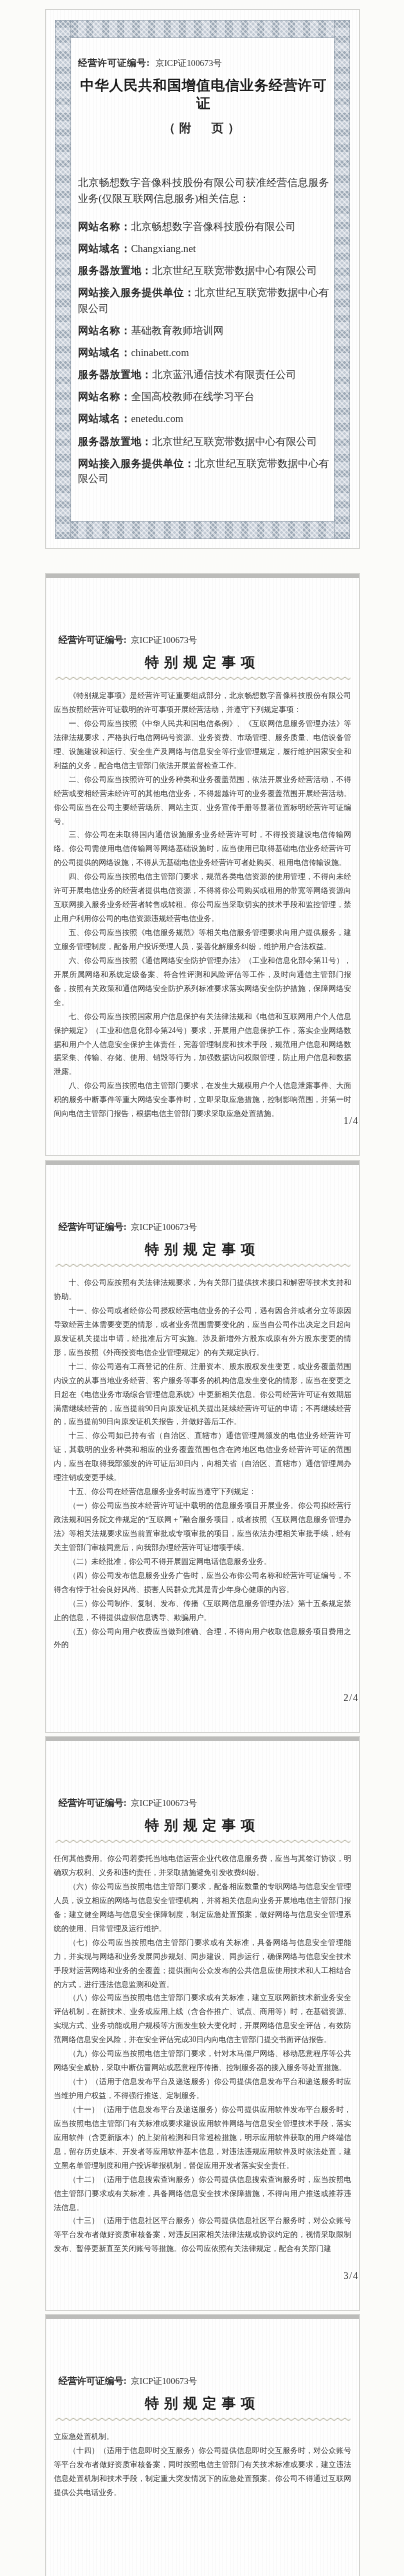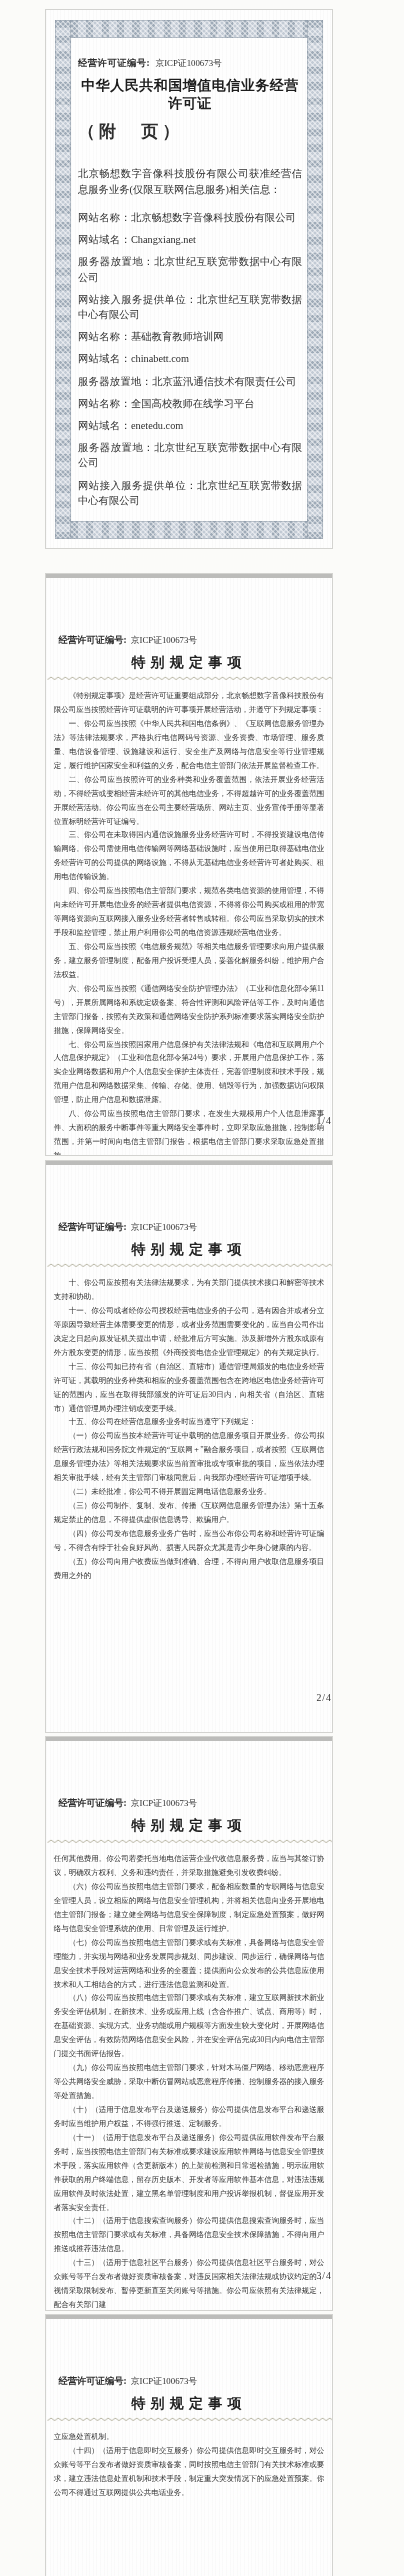--- a/index.html
+++ b/index.html
@@ -3,21 +3,21 @@
 <meta charset="utf-8">
 <style>
   html,body{margin:0;padding:0;}
   body{
     width:405px;height:2873px;position:relative;
     background:#fbfbf9;
     font-family:"Liberation Serif","DejaVu Serif",serif;
     color:#2e2e2e;
   }
   .sheet{
-    position:absolute;left:45px;width:288px;background:#fefefe;
+    position:absolute;left:45px;width:315px;background:#fefefe;
     border:0.5px solid #d3d3d0;box-sizing:border-box;overflow:hidden;
     background-image:repeating-linear-gradient(90deg,rgba(110,110,110,0.03) 0 1px,transparent 1px 3.6px);
   }
   .sheet.banded::before{
     content:"";position:absolute;top:0;left:0;right:0;height:3.6px;background:#bcbcba;
   }
   
   .ornate{position:absolute;background:
     repeating-linear-gradient(45deg,rgba(255,255,255,0.45) 0 1.5px,rgba(255,255,255,0) 1.5px 3.6px),
     repeating-linear-gradient(-45deg,rgba(255,255,255,0.35) 0 1.5px,rgba(255,255,255,0) 1.5px 3.6px),
@@ -30,25 +30,25 @@
   .o-top{top:9.3px;left:9.3px;right:9.3px;height:18.5px;}
   .o-bottom{bottom:9.3px;left:9.3px;right:9.3px;height:18.5px;}
   .o-left{top:9.3px;bottom:9.3px;left:9.3px;width:15.5px;}
   .o-right{top:9.3px;bottom:9.3px;right:9.3px;width:15.5px;}
 
   .cover-body{position:absolute;top:47px;left:32px;right:30px;}
   .cover-no-row{font-size:9.3px;margin-bottom:7.2px;}
   .cover-no-label{font-weight:700;letter-spacing:0.5px;}
   .cover-no-value{font-size:8.8px;margin-left:5.2px;}
   .cover-title{font-size:14px;font-weight:700;text-align:center;letter-spacing:0.5px;margin:3.1px 0 0 0;color:#1d1d1d;}
-  .cover-subtitle{font-size:17px;font-weight:700;letter-spacing:4.1px;margin-top:6.2px;}
-  .cover-intro{font-size:10.3px;line-height:1.55;margin-top:23px;text-align:justify;}
+  .cover-subtitle{font-size:12px;font-weight:700;text-align:center;letter-spacing:4.1px;margin-top:6.2px;}
+  .cover-intro{font-size:10.3px;line-height:1.55;margin-top:38px;text-align:justify;}
   .cover-rows{margin-top:12.4px;}
   .cover-row{font-size:10.3px;line-height:1.5;margin-bottom:6.7px;text-align:justify;}
-  .cover-row .row-label{letter-spacing:0.3px;}
+  .cover-row .row-label{letter-spacing:0.3px;font-weight:bold;}
 
   
   .sp-head{padding-top:60px;}
   .sp-no-row{font-size:9.3px;padding-left:12.4px;}
   .sp-no-label{font-weight:700;}
   .sp-no-value{font-size:8.8px;margin-left:4.1px;}
   .sp-title{font-size:14px;font-weight:700;text-align:center;letter-spacing:5.2px;margin:7.2px 0 4.1px 0;color:#222;}
   .wavy{display:block;margin:0 auto;width:298px;height:4.6px;}
   .sp-body{padding:8.2px 7.7px 0 7.7px;font-size:7.5px;line-height:1.86;text-align:justify;}
   .para{margin:0;text-indent:2em;}
@@ -164,26 +164,27 @@
     <svg class="wavy" xmlns="http://www.w3.org/2000/svg" viewBox="0 0 578 9" width="298" height="4.6">
       <rect width="100%" height="9" fill="url(#zz1)"></rect>
     </svg>
   </div>
   <div class="sp-body">
 
     <div>
 
         <p class="para">十、你公司应按照有关法律法规要求，为有关部门提供技术接口和解密等技术支持和协助。</p>
         <p class="para">十一、你公司或者经你公司授权经营电信业务的子公司，遇有因合并或者分立等原因导致经营主体需要变更的情形，或者业务范围需要变化的，应当自公司作出决定之日起向原发证机关提出申请，经批准后方可实施。涉及新增外方股东或原有外方股东变更的情形，应当按照《外商投资电信企业管理规定》的有关规定执行。</p>
+        <p class="para">十二、你公司遇有工商登记的住所、注册资本、股东股权发生变更，或业务覆盖范围内设立的从事当地业务经营、客户服务等事务的机构信息发生变化的情形，应当在变更之日起在《电信业务市场综合管理信息系统》中更新相关信息。你公司经营许可证有效期届满需继续经营的，应当提前90日向原发证机关提出延续经营许可证的申请；不再继续经营的，应当提前90日向原发证机关报告，并做好善后工作。</p>
         <p class="para">十三、你公司如已持有省（自治区、直辖市）通信管理局颁发的电信业务经营许可证，其载明的业务种类和相应的业务覆盖范围包含在跨地区电信业务经营许可证的范围内，应当在取得我部颁发的许可证后30日内，向相关省（自治区、直辖市）通信管理局办理注销或变更手续。</p>
         <p class="para">十五、你公司在经营信息服务业务时应当遵守下列规定：</p>
         <p class="para">（一）你公司应当按本经营许可证中载明的信息服务项目开展业务。你公司拟经营行政法规和国务院文件规定的“互联网＋”融合服务项目，或者按照《互联网信息服务管理办法》等相关法规要求应当前置审批或专项审批的项目，应当依法办理相关审批手续，经有关主管部门审核同意后，向我部办理经营许可证增项手续。</p>
         <p class="para">（二）未经批准，你公司不得开展固定网电话信息服务业务。</p>
+        <p class="para">（四）你公司发布信息服务业务广告时，应当公布你公司名称和经营许可证编号，不得含有悖于社会良好风尚、损害人民群众尤其是青少年身心健康的内容。</p>
         <p class="para">（三）你公司制作、复制、发布、传播《互联网信息服务管理办法》第十五条规定禁止的信息，不得提供虚假信息诱导、欺骗用户。</p>
-        <p class="para">（四）你公司发布信息服务业务广告时，应当公布你公司名称和经营许可证编号，不得含有悖于社会良好风尚、损害人民群众尤其是青少年身心健康的内容。</p>
         <p class="para">（五）你公司向用户收费应当做到准确、合理，不得向用户收取信息服务项目费用之外的</p>
       </div>
   </div>
   <div class="page-num">2/4</div>
 </div>
 
 <div class="sheet banded" style="top:1736px;height:575px;">
   <div class="sp-head">
     <div class="sp-no-row">
       <span class="sp-no-label">经营许可证编号:</span><span class="sp-no-value">京ICP证100673号</span>

